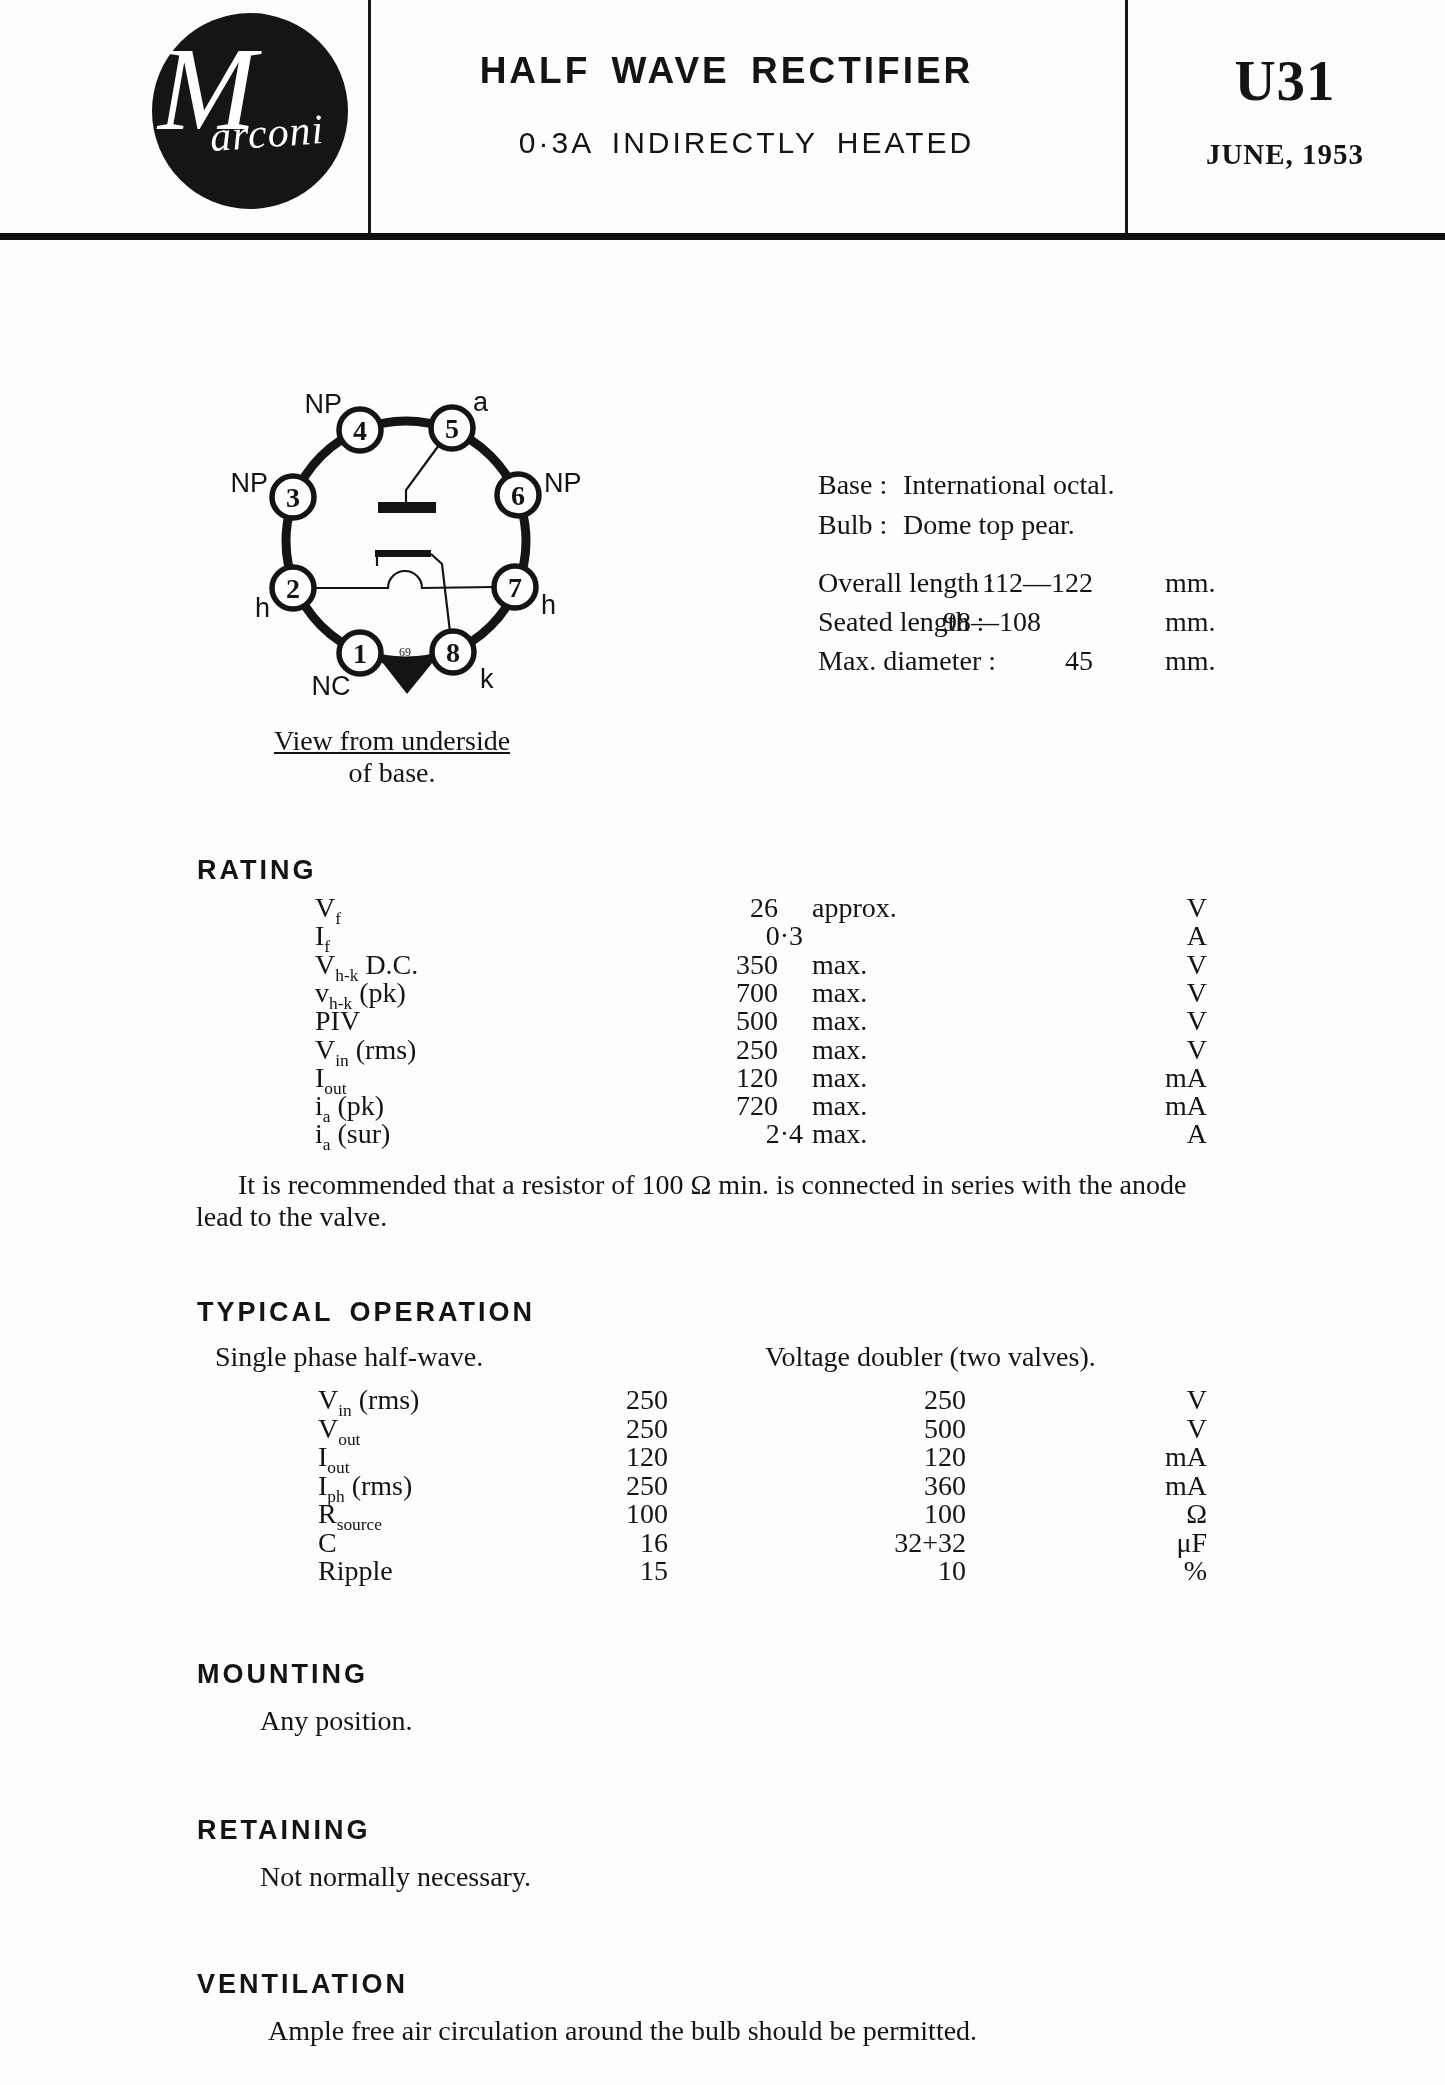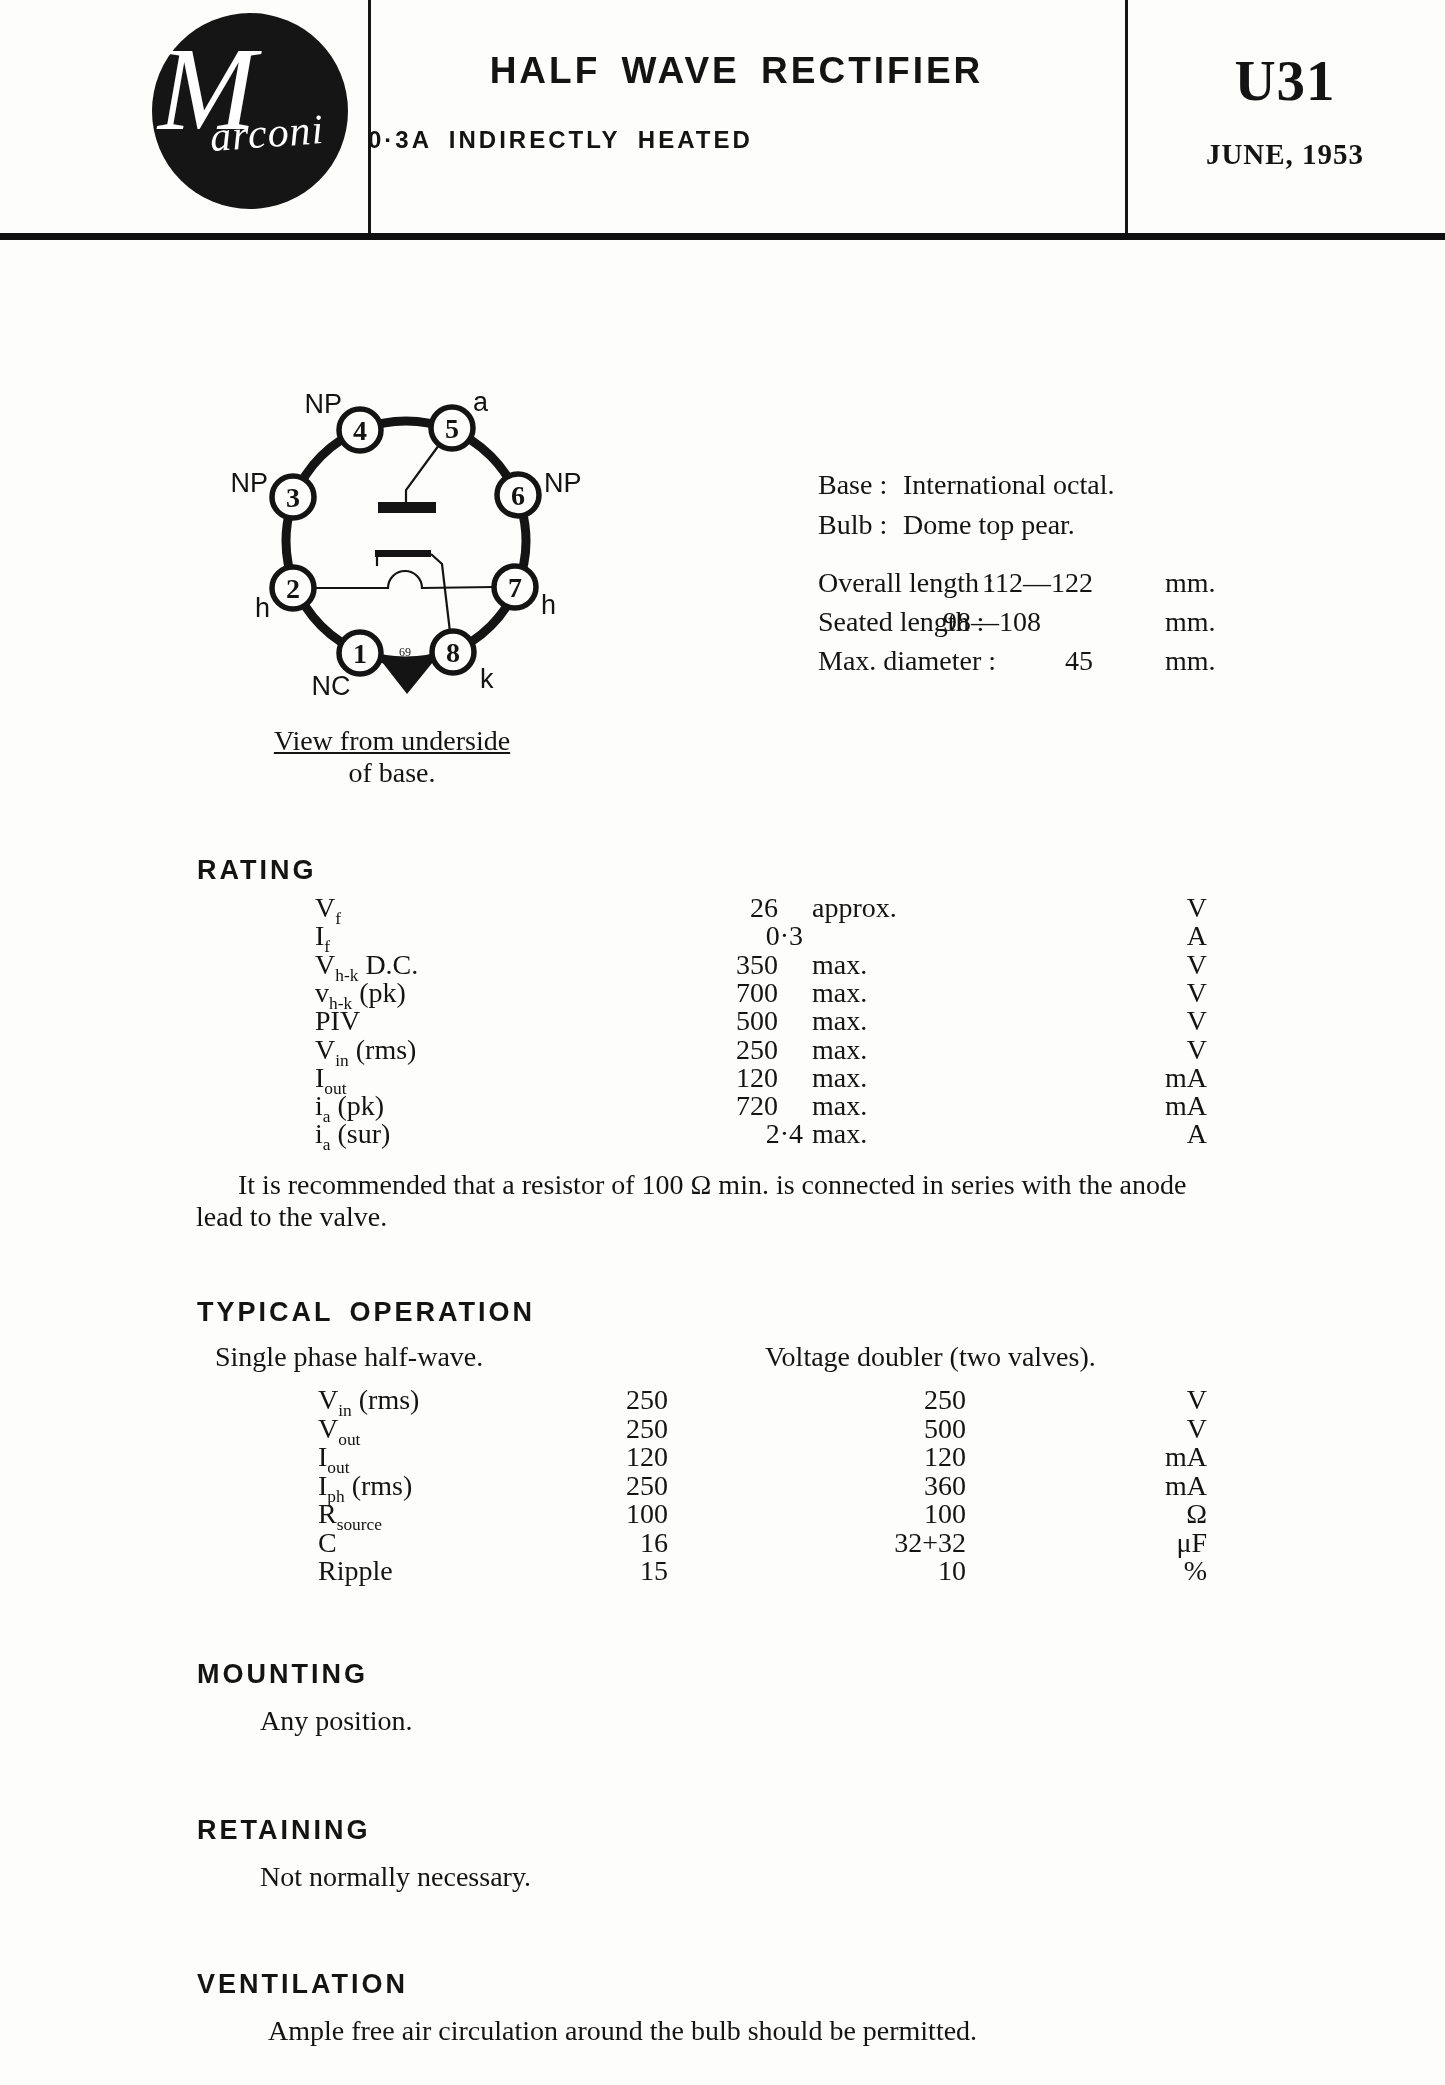--- a/index.html
+++ b/index.html
@@ -25,25 +25,25 @@
   }
   .logo .logo-rest {
     position:absolute; left:58px; top:96px; color:#fff;
     font-family:"Liberation Serif", serif; font-style:italic;
     font-size:42px; letter-spacing:1px; transform:rotate(-4deg);
   }
   .vrule { top:0; width:3px; height:233px; background:#161616; }
   .hrule { left:0; top:233px; width:1445px; height:7px; background:#101010; }
   .title {
     left:368px; top:50px; width:717px; text-align:center;
-    font-weight:700; font-size:37px; letter-spacing:3px; word-spacing:8px;margin-left:10px;
+    font-weight:700; font-size:37px; letter-spacing:3px; word-spacing:8px;
   }
   .subtitle {
-    left:368px; top:126px; width:757px; text-align:left;
-    font-weight:700; font-size:24px; letter-spacing:3px; word-spacing:8px;
+    left:368px; top:126px; width:757px; text-align:center;
+    font-weight:400; font-size:30px; letter-spacing:3px; word-spacing:8px;
   }
   .typeno {
     left:1125px; top:48px; width:320px; text-align:center;
     font-weight:700; font-size:57px; letter-spacing:1px;
   }
   .dateline {
     left:1125px; top:138px; width:320px; text-align:center;
     font-weight:700; font-size:29px; letter-spacing:1px;
   }
 

